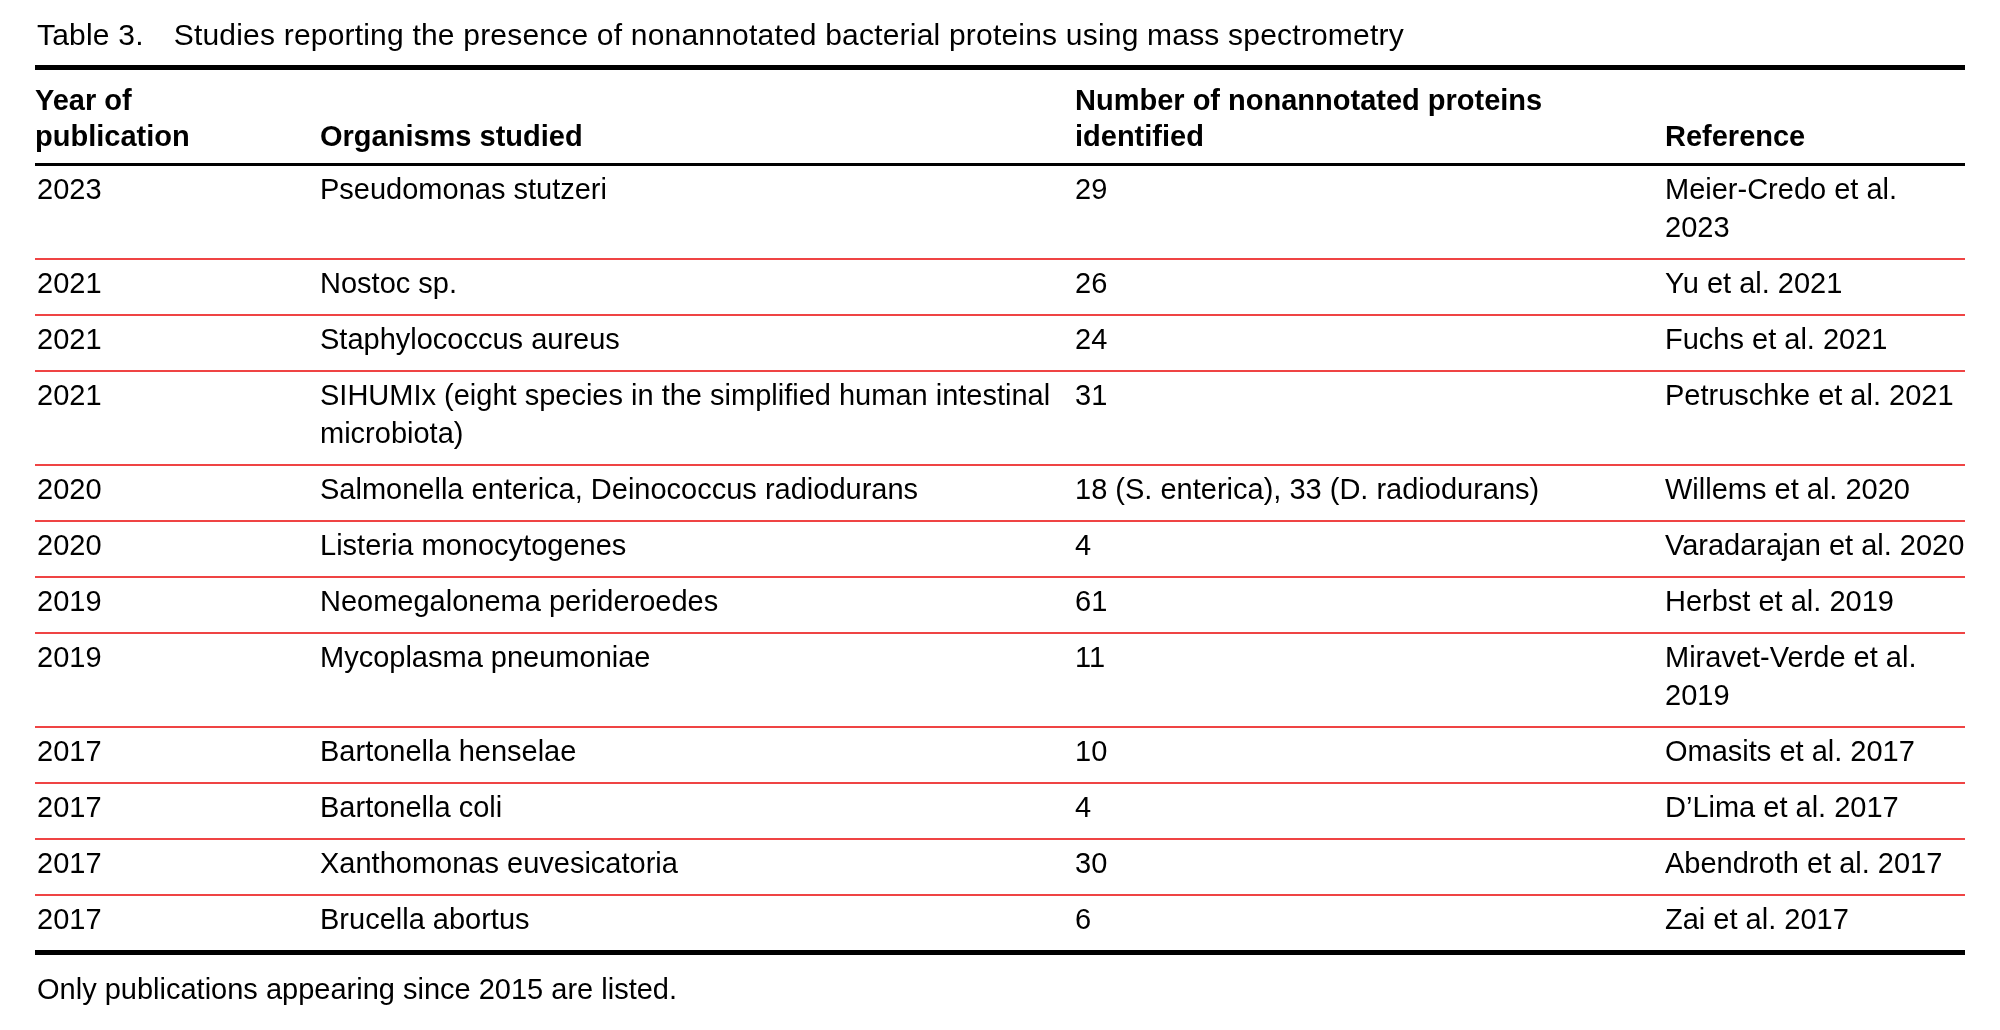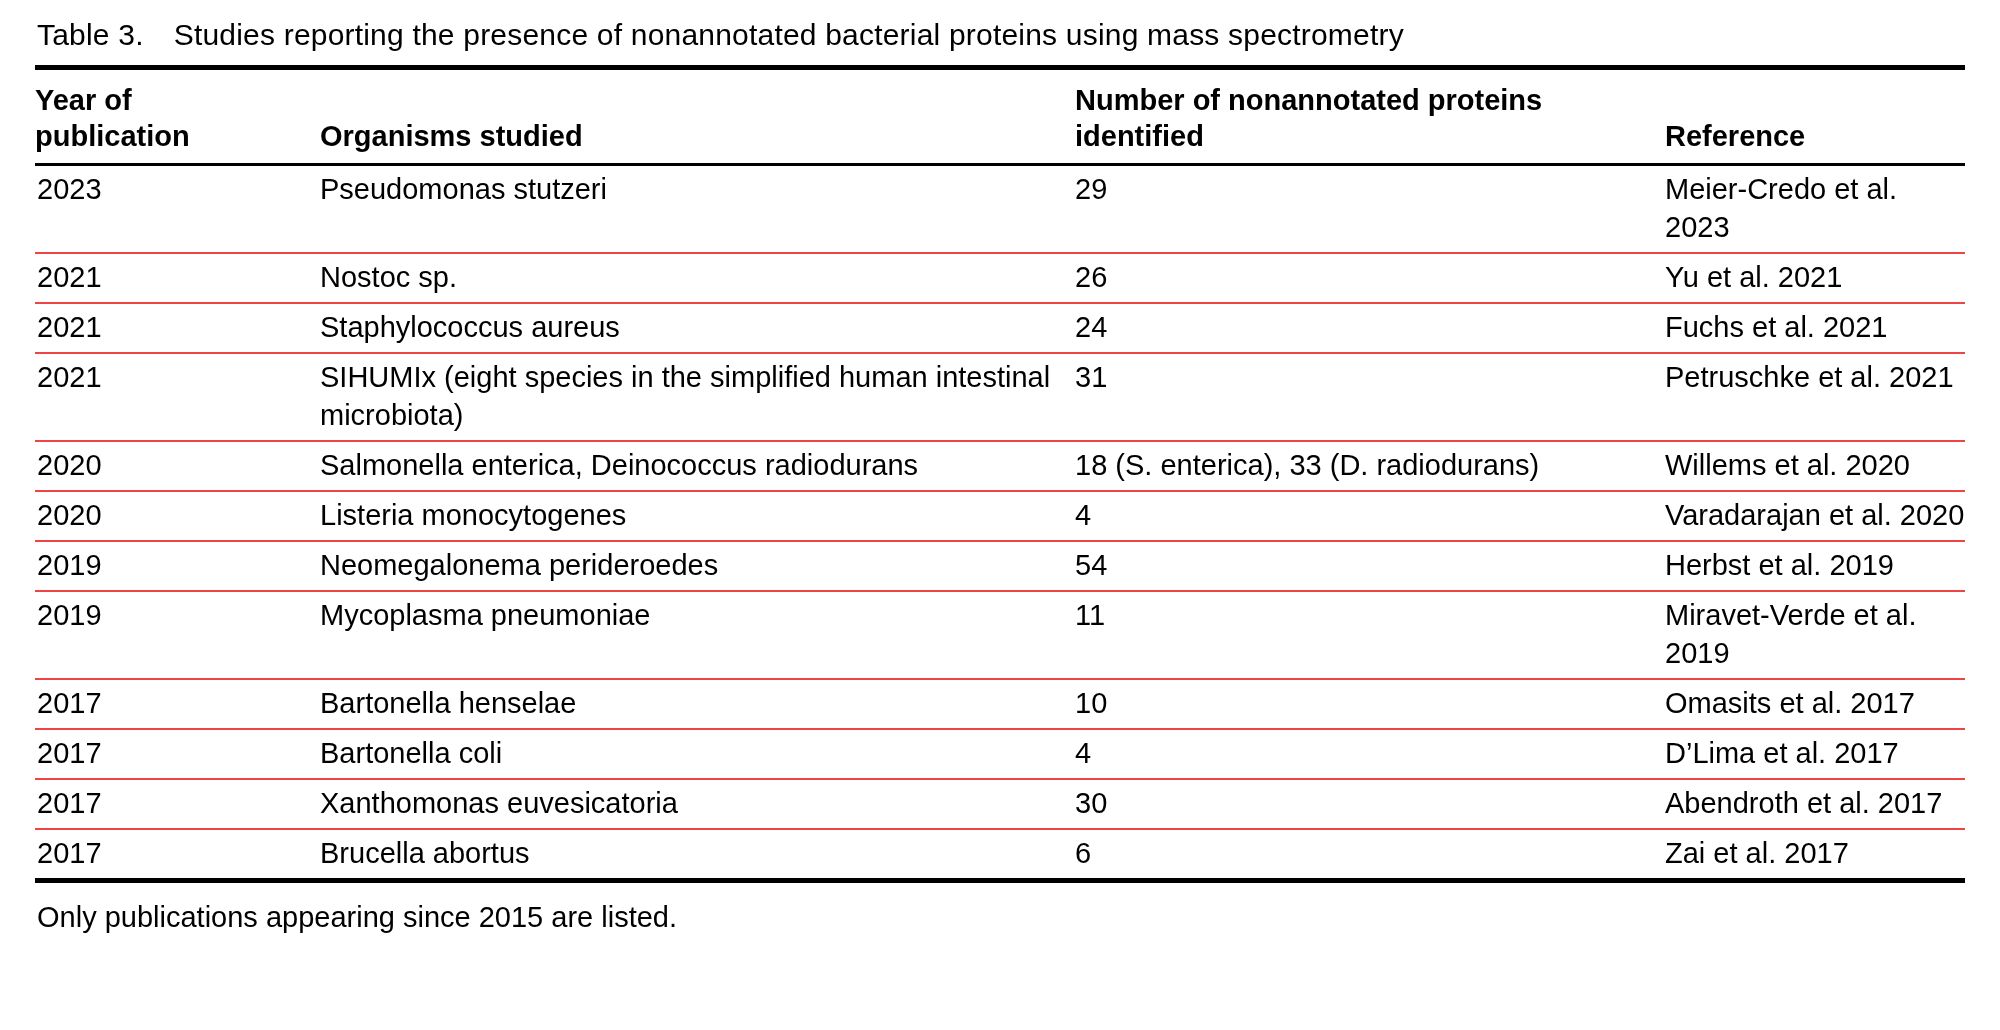--- a/index.html
+++ b/index.html
@@ -39,21 +39,21 @@
     font-weight: bold;
     vertical-align: bottom;
     border-bottom: 3px solid #000000;
     padding: 12px 0 9px 0;
     line-height: 36px;
     white-space: pre-line;
     font-size: 29px;
   }
   tbody td {
     vertical-align: top;
-    padding: 4px 0 6px 0;
+    padding: 4px 0 12px 0;
     line-height: 38px;
     white-space: pre-line;
   }
   tbody tr + tr td { border-top: 2px solid #ef4444; }
   .al { text-align: left; }
   .ac { text-align: left; }
   .it { }
   .cell-year { padding-left: 2px; }
   .footnote {
     font-size: 29px;
@@ -121,21 +121,21 @@
         </tr>
         <tr>
           <td class="al cell-year">2020</td>
           <td class="al"><span class="it">Listeria monocytogenes</span></td>
           <td class="ac"><span>4</span></td>
           <td class="al">Varadarajan et al. 2020</td>
         </tr>
         <tr>
           <td class="al cell-year">2019</td>
           <td class="al"><span class="it">Neomegalonema perideroedes</span></td>
-          <td class="ac"><span>54</span></td>
+          <td class="ac"><span>61</span></td>
           <td class="al">Herbst et al. 2019</td>
         </tr>
         <tr>
           <td class="al cell-year">2019</td>
           <td class="al"><span class="it">Mycoplasma pneumoniae</span></td>
           <td class="ac"><span>11</span></td>
           <td class="al">Miravet-Verde et al.
 2019</td>
         </tr>
         <tr>

